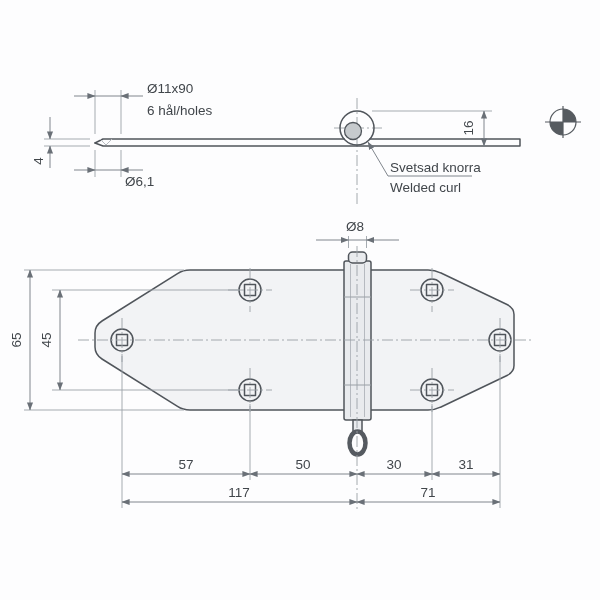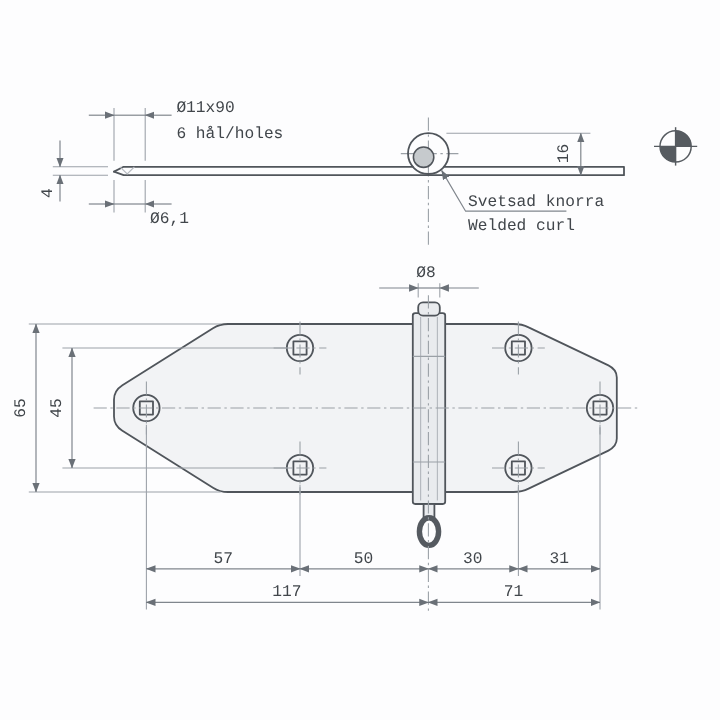--- a/index.html
+++ b/index.html
@@ -1,17 +1,17 @@
 <!DOCTYPE html>
 <html><head>
 <meta charset="utf-8">
 <style>
   html,body{margin:0;padding:0;background:#ffffff;}
   .stage{width:600px;height:600px;position:relative;background:#fdfdfe;overflow:hidden;
-         font-family:Liberation Mono, monospace;}
+         font-family:Liberation Sans, sans-serif;}
   svg{display:block;}
   .outline{fill:none;stroke:#50555b;stroke-width:1.5;stroke-linejoin:round;stroke-linecap:round;}
   .fillpart{fill:#f2f3f5;stroke:#50555b;stroke-width:1.5;stroke-linejoin:round;}
   .barrel{fill:#e9ebee;stroke:#50555b;stroke-width:1.5;}
   .shade{fill:#c6cacd;stroke:#50555b;stroke-width:1.3;}
   .detail{stroke:#b6bac0;stroke-width:1;fill:none;}
   .knuckle{stroke:#9aa0a6;stroke-width:1;fill:none;}
   .dim{stroke:#80868d;stroke-width:1;fill:none;}
   .ext{stroke:#9ba1a8;stroke-width:0.9;fill:none;}
   .cl{stroke:#9aa0a6;stroke-width:0.9;fill:none;stroke-dasharray:11 3 2 3;}

